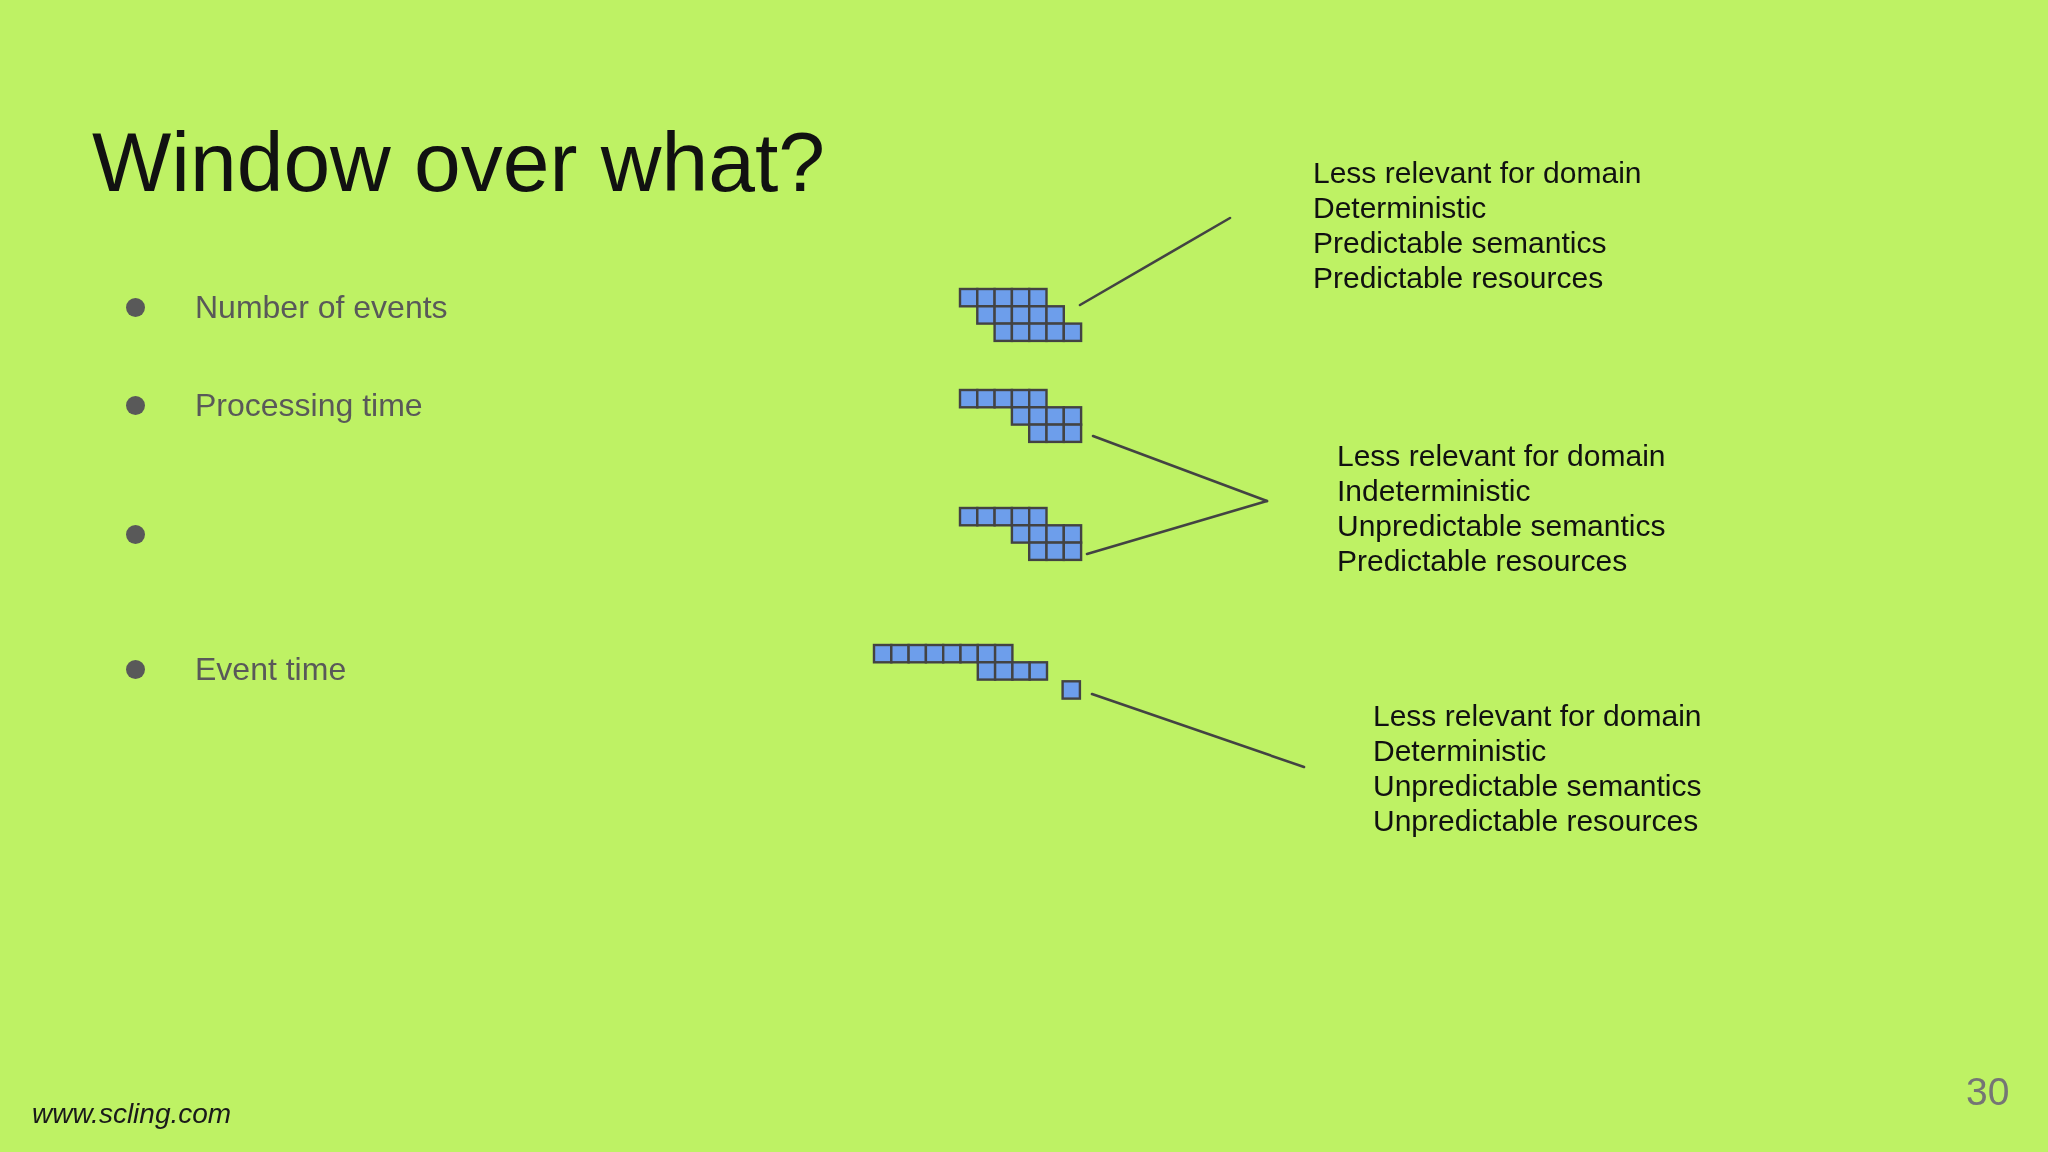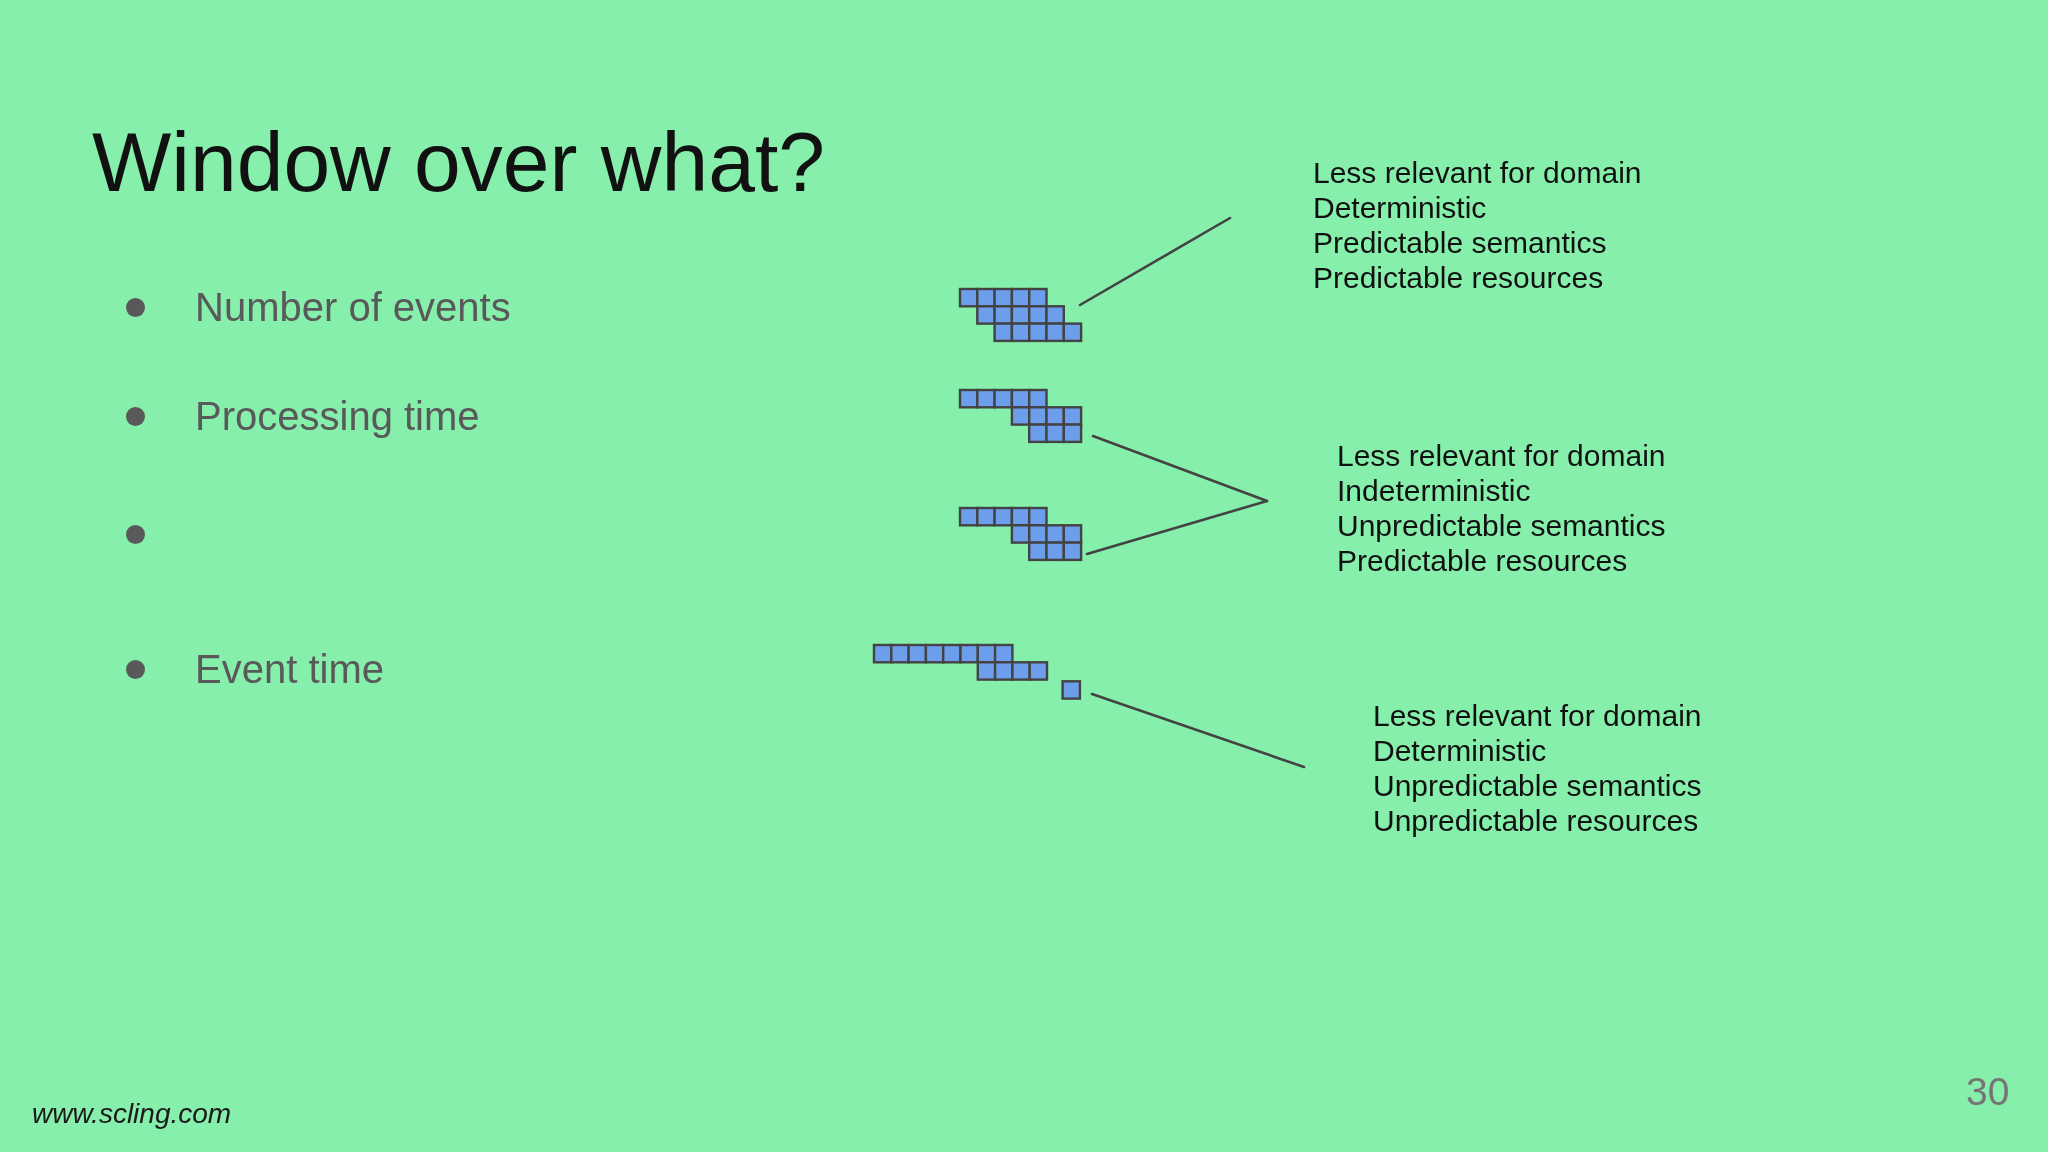--- a/index.html
+++ b/index.html
@@ -1,43 +1,43 @@
 <!DOCTYPE html>
 <html><head>
 <meta charset="utf-8">
 <style>
   html,body{margin:0;padding:0;background:#ffffff;}
   .slide{
     position:relative;
     width:2048px;height:1152px;
-    background:#86efac;
+    background:#bef264;
     overflow:hidden;
     font-family:"Liberation Sans", sans-serif;
   }
   .title{
     position:absolute;
     left:92px;top:118px;
     font-size:84px;
     line-height:1.05;
     color:#111111;
     white-space:nowrap;
   }
   .bullet-list{position:absolute;left:0;top:0;width:900px;}
   .bullet-item{
     position:absolute;
     left:126px;
     display:flex;
     align-items:center;
     height:54px;
     color:#595959;
-    font-size:40px;
+    font-size:32px;
     white-space:nowrap;
   }
   .bullet-item:nth-child(1){top:280px;}
-  .bullet-item:nth-child(2){top:389px;}
+  .bullet-item:nth-child(2){top:378px;}
   .bullet-item:nth-child(3){top:507px;}
   .bullet-item:nth-child(4){top:620px;margin-top:22px;}
   .bullet-dot{
     width:19px;height:19px;
     border-radius:50%;
     background:#595959;
     margin-right:50px;
     flex:0 0 auto;
   }
   .diagram-svg{position:absolute;left:0;top:0;width:2048px;height:1152px;}

